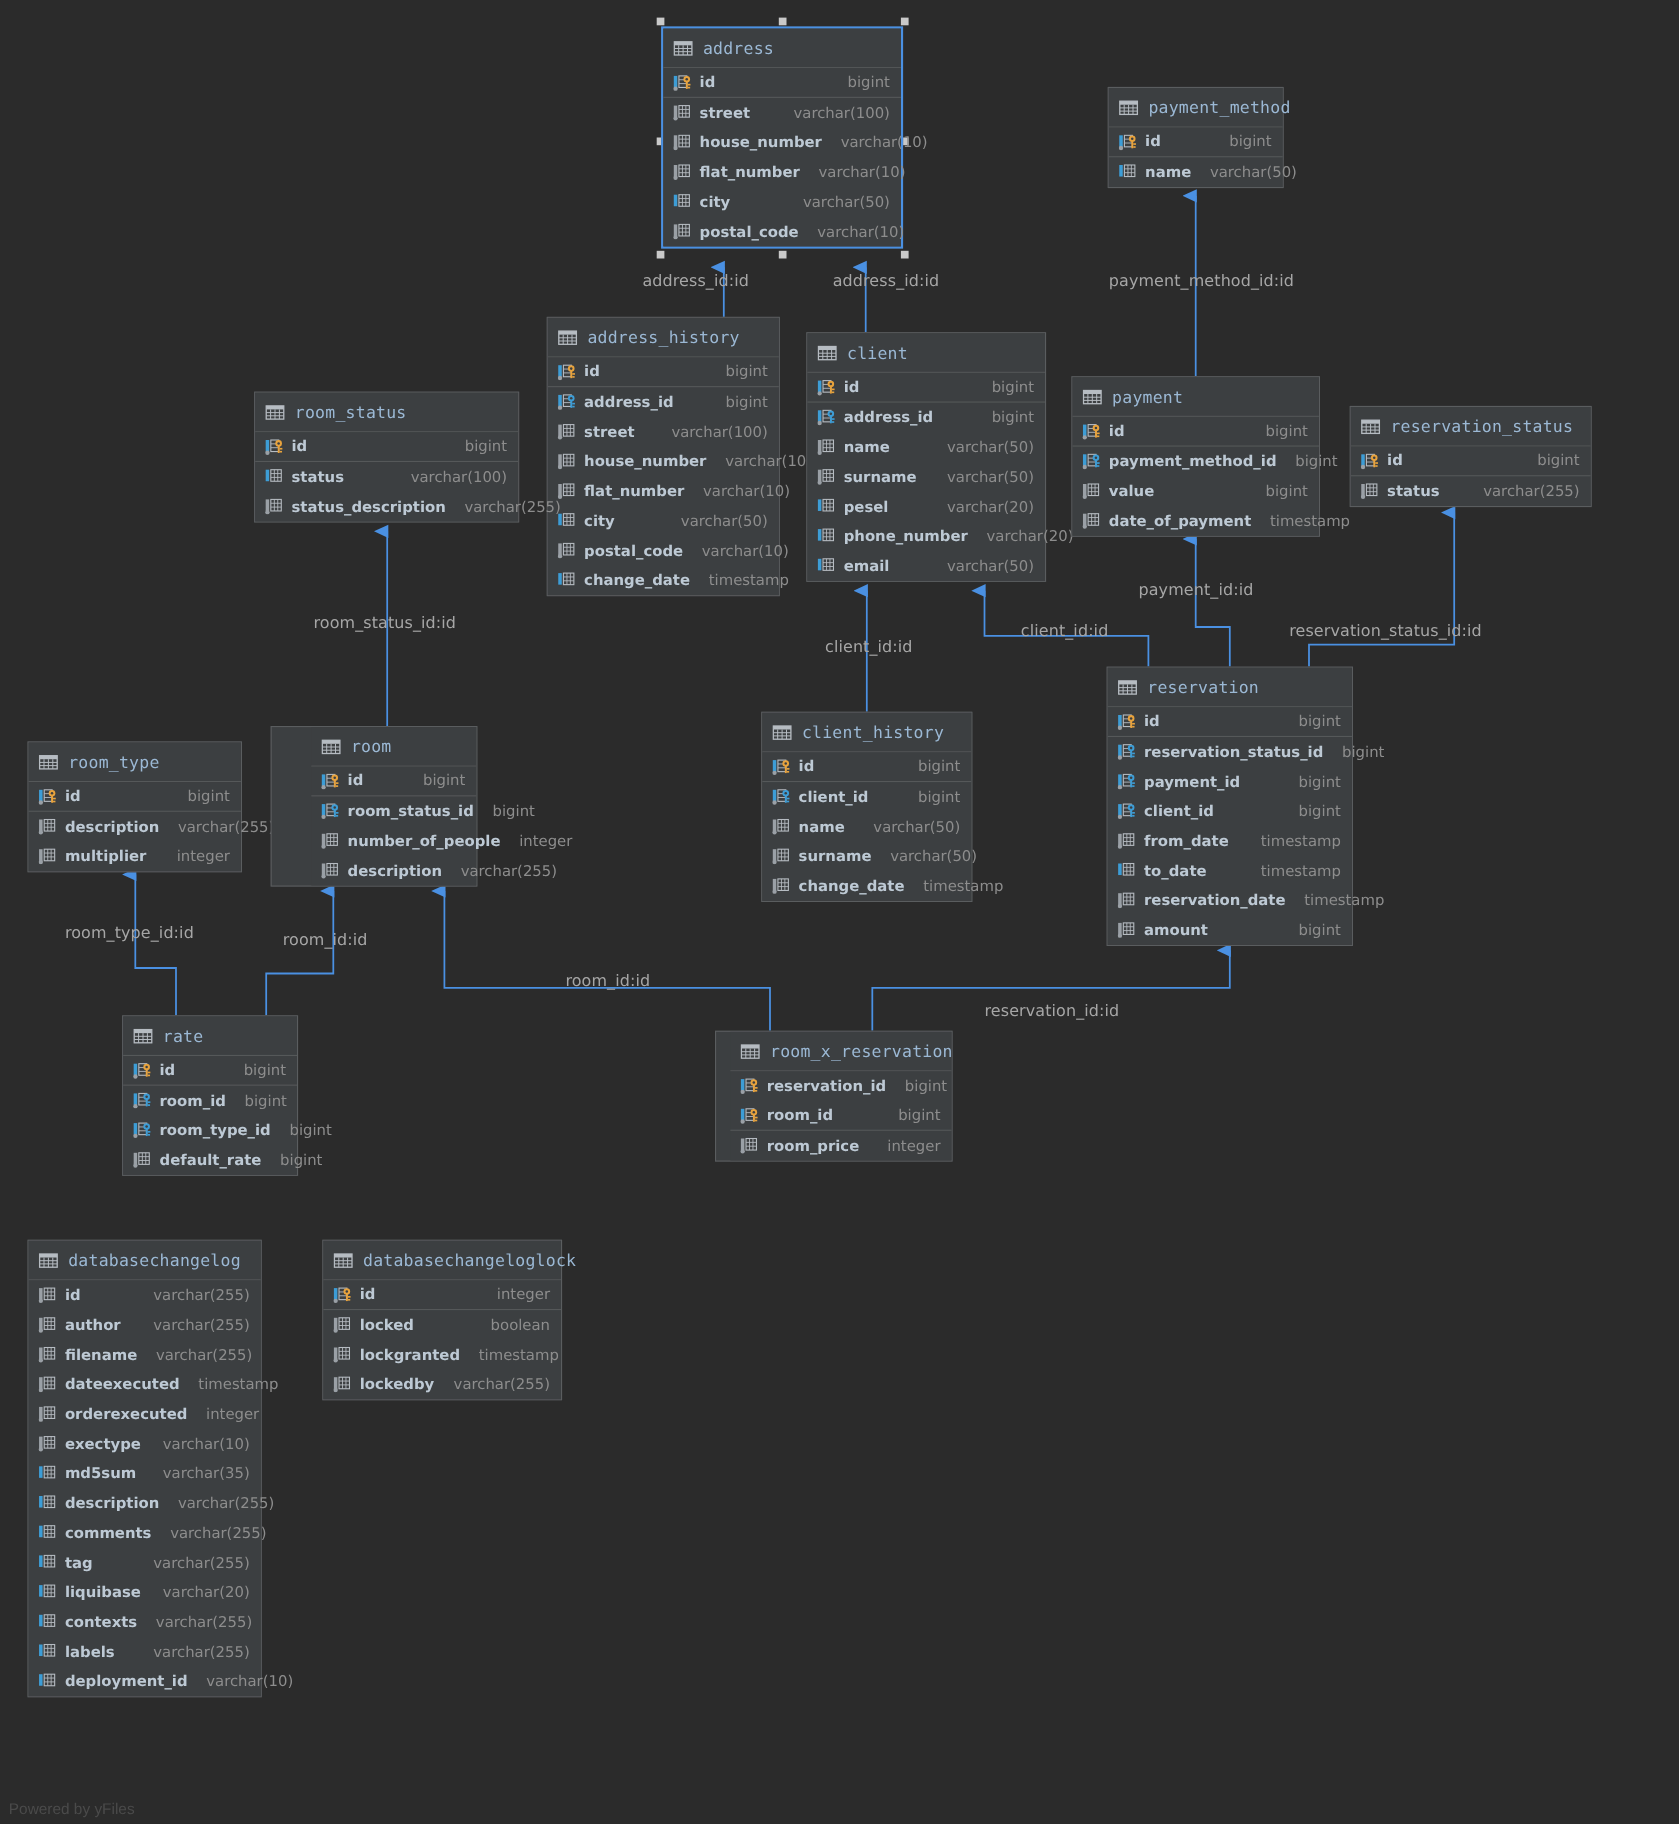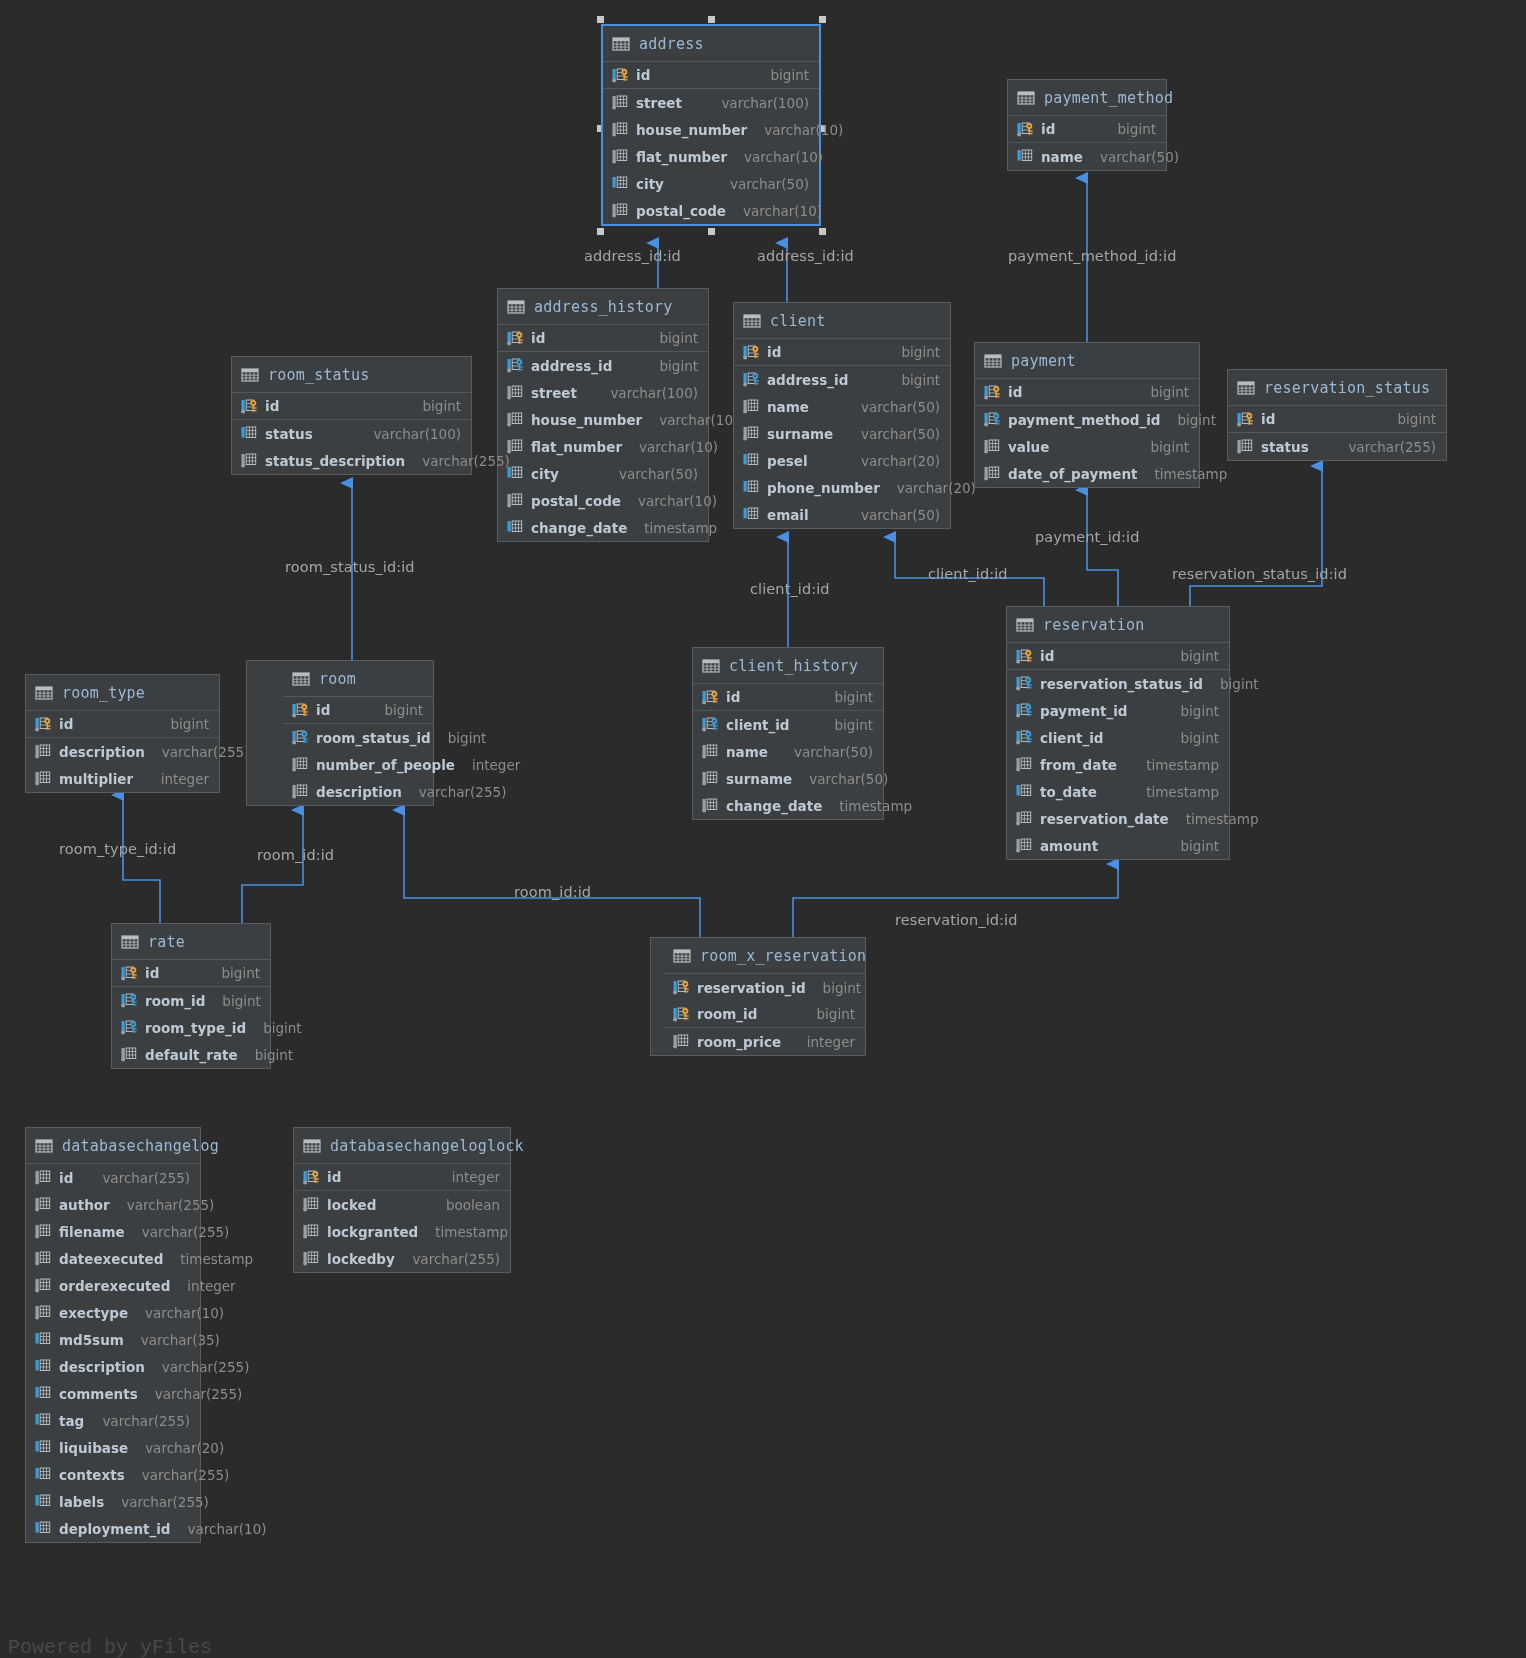--- a/index.html
+++ b/index.html
@@ -82,22 +82,22 @@
   }
   .ico { flex: 0 0 auto; display: block; }
   .handle {
     position: absolute;
     width: 7px; height: 7px;
     background: #c9c9c9;
   }
   .watermark {
     position: absolute;
     color: #4a4a4a;
-    font-family: Liberation Mono, monospace;
-    font-size: 20px;
+    font-family: Liberation Sans, sans-serif;
+    font-size: 14px;
     left: 8px;
     top: 1636px;
   }
 </style>
 </head>
 <body>
 
 <div id="canvas">
 
   <svg id="edge-layer" viewBox="0 0 1526 1658" xmlns="http://www.w3.org/2000/svg">
@@ -1382,21 +1382,21 @@
                 <line x1="5.2" y1="8" x2="14.7" y2="8" stroke="#b6bcc2" stroke-width="0.8"></line>
                 <line x1="8.4" y1="1" x2="8.4" y2="11.5" stroke="#b6bcc2" stroke-width="0.8"></line>
                 <line x1="11.5" y1="1" x2="11.5" y2="11.5" stroke="#b6bcc2" stroke-width="0.8"></line>
               </svg>
             </span>
             <span class="cname">room_price</span>
             <span class="ctype">integer</span>
           </div>
         </div>
       </div>
-      <div class="tbl" style="left: 25px; top: 1127px; width: 176px;">
+      <div class="tbl" style="left: 25px; top: 1127px; width: 213px;">
         <div class="tbl-title">
           <span>
             <svg class="ico" width="18" height="16" viewBox="0 0 18 16" xmlns="http://www.w3.org/2000/svg">
               <rect x="1" y="2" width="16" height="12" fill="none" stroke="#b6bcc2" stroke-width="1.2"></rect>
               <rect x="1" y="2" width="16" height="3.2" fill="#b6bcc2"></rect>
               <line x1="1" y1="8.1" x2="17" y2="8.1" stroke="#b6bcc2" stroke-width="0.9"></line>
               <line x1="1" y1="11" x2="17" y2="11" stroke="#b6bcc2" stroke-width="0.9"></line>
               <line x1="5" y1="5.2" x2="5" y2="14" stroke="#b6bcc2" stroke-width="0.9"></line>
               <line x1="9" y1="5.2" x2="9" y2="14" stroke="#b6bcc2" stroke-width="0.9"></line>
               <line x1="13" y1="5.2" x2="13" y2="14" stroke="#b6bcc2" stroke-width="0.9"></line>

